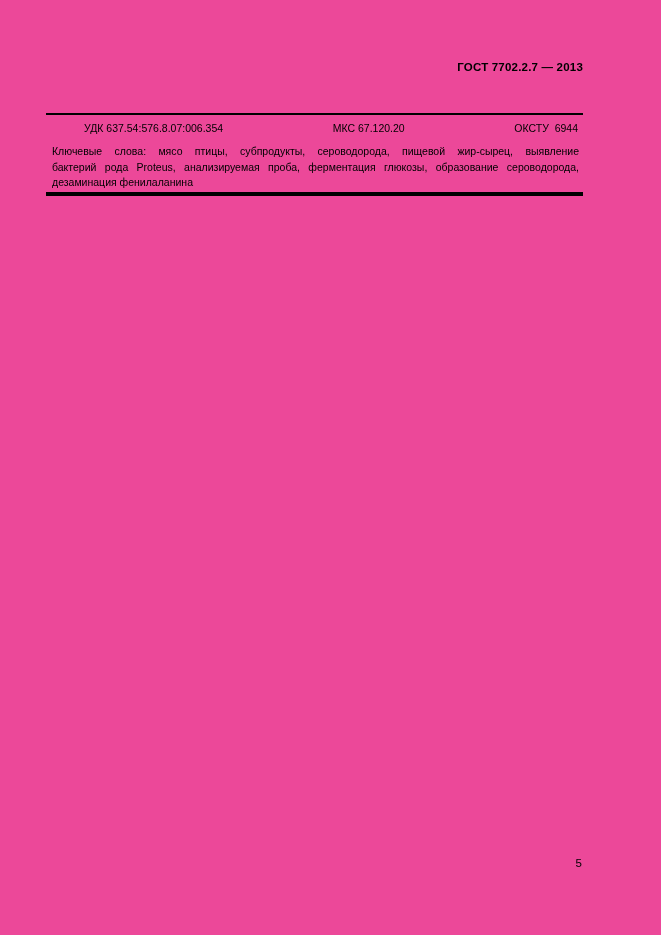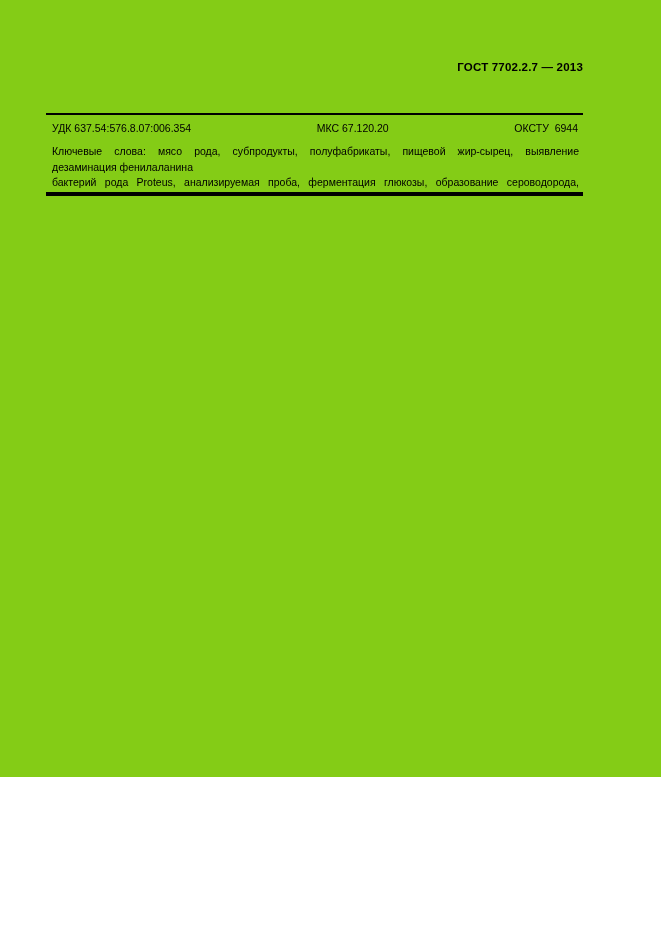--- a/index.html
+++ b/index.html
@@ -3,22 +3,22 @@
 <meta charset="utf-8">
 <style>
   html, body {
     margin: 0;
     padding: 0;
     background: #ffffff;
   }
   .page {
     position: relative;
     width: 661px;
-    height: 777px;
-    background: #84cc16;
+    height: 935px;
+    background: #ec4899;
     color: #000000;
     font-family: "Liberation Sans", sans-serif;
     overflow: hidden;
   }
   .std-header {
     position: absolute;
     top: 61px;
     right: 78px;
     font-size: 11.5px;
     font-weight: bold;
@@ -44,20 +44,21 @@
     top: 122px;
     left: 52px;
     width: 526px;
     display: flex;
     justify-content: space-between;
     font-size: 10.5px;
     line-height: 13px;
   }
   .codes-row span {
     white-space: pre;
+    margin-left: 32px;
   }
   .keywords {
     position: absolute;
     top: 144px;
     left: 52px;
     width: 527px;
     font-size: 10.5px;
     line-height: 15.5px;
   }
   .kw-line.justify {
@@ -80,22 +81,22 @@
 
   <div class="rule rule-top"></div>
 
   <div class="codes-row">
     <span>УДК 637.54:576.8.07:006.354</span>
     <span>МКС 67.120.20</span>
     <span>ОКСТУ  6944</span>
   </div>
 
   <div class="keywords">
-    <div class="kw-line justify">Ключевые слова: мясо рода, субпродукты, полуфабрикаты, пищевой жир-сырец, выявление</div>
+    <div class="kw-line justify">Ключевые слова: мясо птицы, субпродукты, сероводорода, пищевой жир-сырец, выявление</div>
+    <div class="kw-line justify">бактерий рода Proteus, анализируемая проба, ферментация глюкозы, образование сероводорода,</div>
     <div class="kw-line">дезаминация фенилаланина</div>
-    <div class="kw-line justify">бактерий рода Proteus, анализируемая проба, ферментация глюкозы, образование сероводорода,</div>
   </div>
 
   <div class="rule rule-bottom"></div>
 
   <div class="page-number">5</div>
 
 </div>
 
 </body></html>

